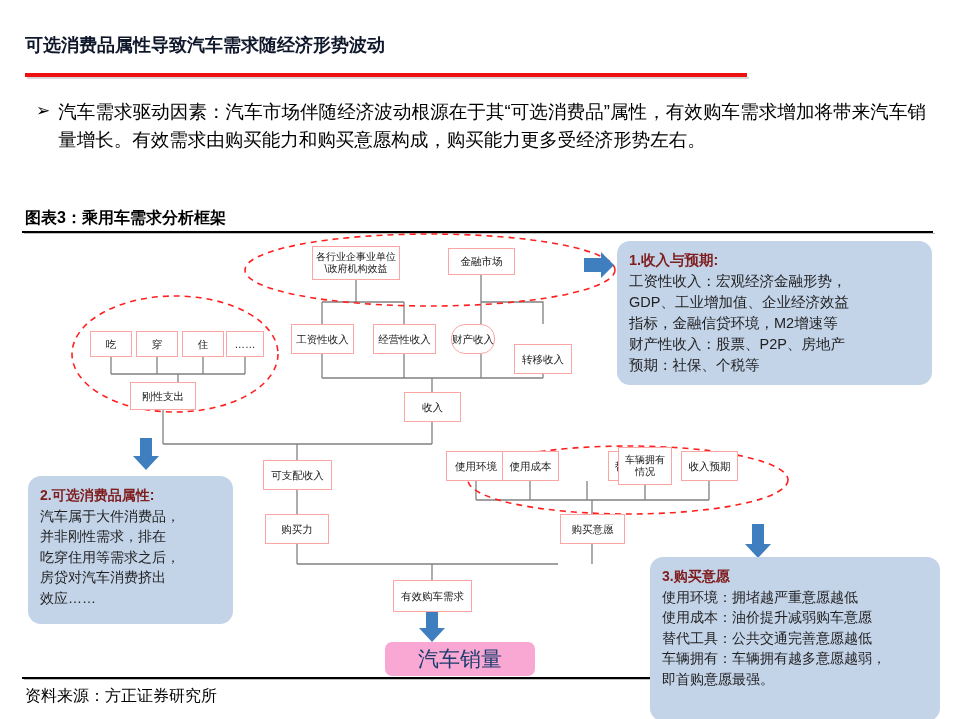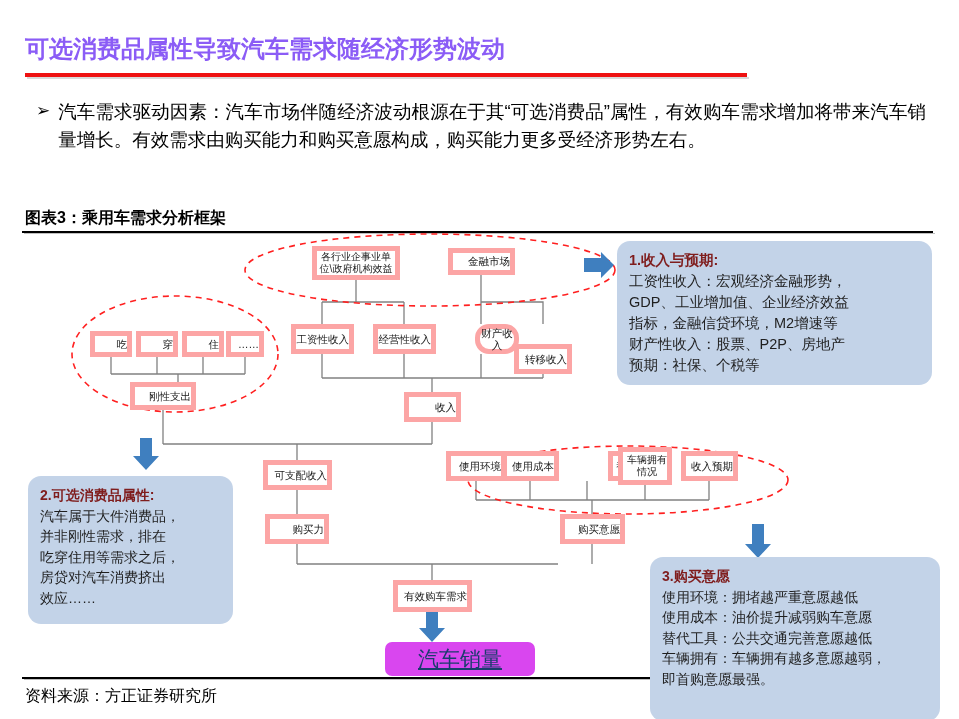--- a/index.html
+++ b/index.html
@@ -9,22 +9,22 @@
     font-family:"Liberation Sans","DejaVu Sans",sans-serif;
     color:#000;
     overflow:hidden;
     position:relative;
   }
   #root{position:absolute;left:0;top:0;width:959px;height:719px;}
 
   
   .slide-title{
     position:absolute;left:25px;top:33px;
-    font-size:24px;font-weight:bold;letter-spacing:0px;
-    color:#8b5cf6;white-space:nowrap;
+    font-size:18px;font-weight:bold;letter-spacing:0px;
+    color:#0f172a;white-space:nowrap;
   }
   .title-rule{
     position:absolute;left:25px;top:73px;width:722px;height:4px;
     background:#ee1111;
   }
   .title-rule-shadow{
     position:absolute;left:27px;top:77px;width:722px;height:2px;
     background:#d9d9d9;
   }
 
@@ -64,23 +64,23 @@
     position:absolute;left:25px;top:686px;
     font-size:16px;color:#000;white-space:nowrap;
   }
 
   
   #diagram{position:absolute;left:0;top:232px;width:959px;height:445px;}
   #diagram svg{position:absolute;left:0;top:0;}
 
   .node{
     position:absolute;
-    border:5px solid #fca5a5;
+    border:1px solid #fca5a5;
     background:#ffffff;
-    display:flex;align-items:center;justify-content:flex-end;
+    display:flex;align-items:center;justify-content:center;
     text-align:center;
     font-size:11px;line-height:12.5px;
     color:#1a1a1a;
     box-sizing:border-box;
   }
   .node.sm{font-size:10.5px;}
   .node.tiny{font-size:10px;}
 
   
   .callout{
@@ -90,26 +90,25 @@
     box-sizing:border-box;
     padding:9px 11px 8px 12px;
     font-size:14.5px;line-height:21px;
     color:#1f1f1f;
   }
   .callout .ct-head{font-weight:bold;color:#7f1d1d;}
 
   
   .result-pill{
     position:absolute;
-    background:#d946ef;
+    background:#f9a8d4;
     border-radius:7px;
     display:flex;align-items:center;justify-content:center;
     font-size:21px;color:#1b3c6e;
     box-sizing:border-box;
-    text-decoration:underline;
   }
 </style>
 </head>
 <body>
 
 <div id="root">
 
   <div class="slide-title">可选消费品属性导致汽车需求随经济形势波动</div>
   <div class="title-rule"></div>
   <div class="title-rule-shadow"></div>
@@ -206,21 +205,21 @@
     <div class="node sm" style="left:448px;top:16px;width:67px;height:27px;">
       <span>金融市场</span>
     </div>
 
     <div class="node sm" style="left:291px;top:92px;width:63px;height:30px;">
       <span>工资性收入</span>
     </div>
     <div class="node sm" style="left:373px;top:92px;width:63px;height:30px;">
       <span>经营性收入</span>
     </div>
-    <div class="node sm" style="left:475px;top:92px;width:44px;height:30px;border-radius:14px;">
+    <div class="node sm" style="left:451px;top:92px;width:44px;height:30px;border-radius:14px;">
       <span>财产收入</span>
     </div>
     <div class="node sm" style="left:514px;top:92px;width:58px;height:30px;margin-top:20px;">
       <span>转移收入</span>
     </div>
 
     <div class="node sm" style="left:90px;top:99px;width:42px;height:26px;">
       <span>吃</span>
     </div>
     <div class="node sm" style="left:136px;top:99px;width:42px;height:26px;">

